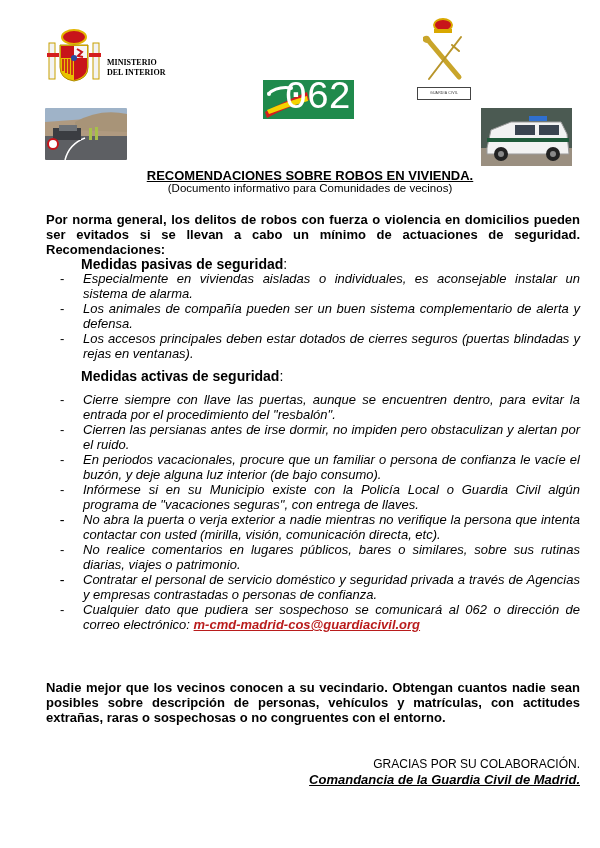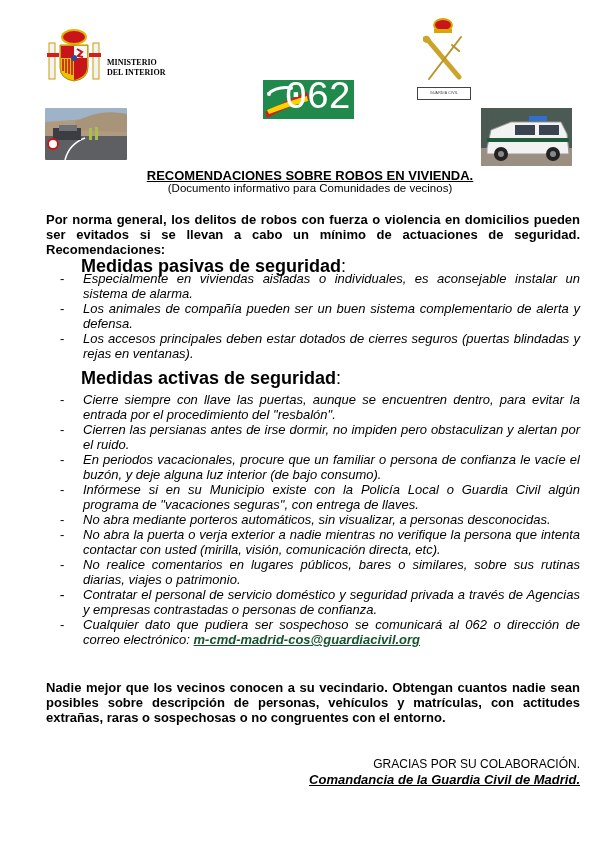--- a/index.html
+++ b/index.html
@@ -15,26 +15,26 @@
   .logo062 .num { position: absolute; right: 4px; top: -2px; font-family: Liberation Mono, monospace; color: #fff; font-size: 38px; line-height: 40px; letter-spacing: -1px; }
   .gc-emblem { left: 419px; top: 17px; width: 48px; height: 66px; }
   .gc-label { left: 417px; top: 87px; width: 52px; height: 11px; border: 1px solid #444; font-size: 3.5px; text-align: center; line-height: 11px; letter-spacing: 0.2px; color:#333; }
   .car-photo { left: 481px; top: 108px; width: 91px; height: 58px; overflow: hidden; }
 
   
   .title { left: 0; width: 620px; top: 168px; text-align: center; font-weight: bold; font-size: 13px; text-decoration: underline; }
   .subtitle { left: 0; width: 620px; top: 182px; text-align: center; font-size: 11.5px; }
   .para { left: 46px; width: 534px; font-size: 13px; line-height: 15px; text-align: justify; font-weight: bold; }
   .intro { top: 212px; }
-  .section-head { left: 81px; font-size: 18px; font-weight: bold; }
+  .section-head { left: 81px; font-size: 14px; font-weight: bold; }
   .section-head span.colon { font-weight: normal; }
   ul.bullets { position: absolute; left: 46px; width: 534px; margin: 0; padding: 0; list-style: none; font-style: italic; font-size: 13px; line-height: 15px; }
   ul.bullets li { position: relative; padding-left: 37px; text-align: justify; }
   ul.bullets li .dash { position: absolute; left: 14px; top: 0; font-style: normal; }
-  .email { color: #14532d; font-weight: bold; text-decoration: underline; }
+  .email { color: #b91c1c; font-weight: bold; text-decoration: underline; }
   .closing { top: 680px; }
   .thanks { right: 20px; top: 757px; font-size: 12px; text-align: right; }
   .signature { right: 20px; top: 772px; font-size: 13px; font-weight: bold; font-style: italic; text-decoration: underline; text-align: left; }
 </style>
 </head>
 <body>
 
 <div class="abs coat">
   <svg width="54" height="58" viewBox="0 0 54 58">
     <rect x="2" y="16" width="6" height="36" fill="#f3f3f3" stroke="#c8a000" stroke-width="1"></rect>
@@ -131,21 +131,21 @@
   <li><span class="dash">-</span><span>Los animales de compañía pueden ser un buen sistema complementario de alerta y defensa.</span></li>
   <li><span class="dash">-</span><span>Los accesos principales deben estar dotados de cierres seguros (puertas blindadas y rejas en ventanas).</span></li>
 </ul>
 
 <div class="abs section-head" style="top:368px;"><span>Medidas activas de seguridad</span><span class="colon">:</span></div>
 <ul class="bullets" style="top:392px;">
   <li><span class="dash">-</span><span>Cierre siempre con llave las puertas, aunque se encuentren dentro, para evitar la entrada por el procedimiento del "resbalón".</span></li>
   <li><span class="dash">-</span><span>Cierren las persianas antes de irse dormir, no impiden pero obstaculizan y alertan por el ruido.</span></li>
   <li><span class="dash">-</span><span>En periodos vacacionales, procure que un familiar o persona de confianza le vacíe el buzón, y deje alguna luz interior (de bajo consumo).</span></li>
   <li><span class="dash">-</span><span>Infórmese si en su Municipio existe con la Policía Local o Guardia Civil algún programa de "vacaciones seguras", con entrega de llaves.</span></li>
-  <li><span class="dash">-</span><span>No abra mediante porteros automáticos, sin visualizar, a personas desconocidas.</span></li>
+  <li><span class="dash">-</span></li>
   <li><span class="dash">-</span><span>No abra la puerta o verja exterior a nadie mientras no verifique la persona que intenta contactar con usted (mirilla, visión, comunicación directa, etc).</span></li>
   <li><span class="dash">-</span><span>No realice comentarios en lugares públicos, bares o similares, sobre sus rutinas diarias, viajes o patrimonio.</span></li>
   <li><span class="dash">-</span></li>
   <li><span class="dash">-</span><span>Contratar el personal de servicio doméstico y seguridad privada a través de Agencias y empresas contrastadas o personas de confianza.</span></li>
   <li><span class="dash">-</span><span>Cualquier dato que pudiera ser sospechoso se comunicará al 062 o dirección de correo electrónico: </span><a class="email">m-cmd-madrid-cos@guardiacivil.org</a></li>
 </ul>
 
 <div class="abs para closing"><span>Nadie mejor que los vecinos conocen a su vecindario. Obtengan cuantos </span><b>nadie</b><span> sean posibles sobre descripción de </span><b>personas</b><span>, </span><b>vehículos</b><span> y </span><b>matrículas</b><span>, con actitudes extrañas, raras o sospechosas o no congruentes con el entorno.</span></div>
 
 <div class="abs thanks">GRACIAS POR SU COLABORACIÓN.</div>

